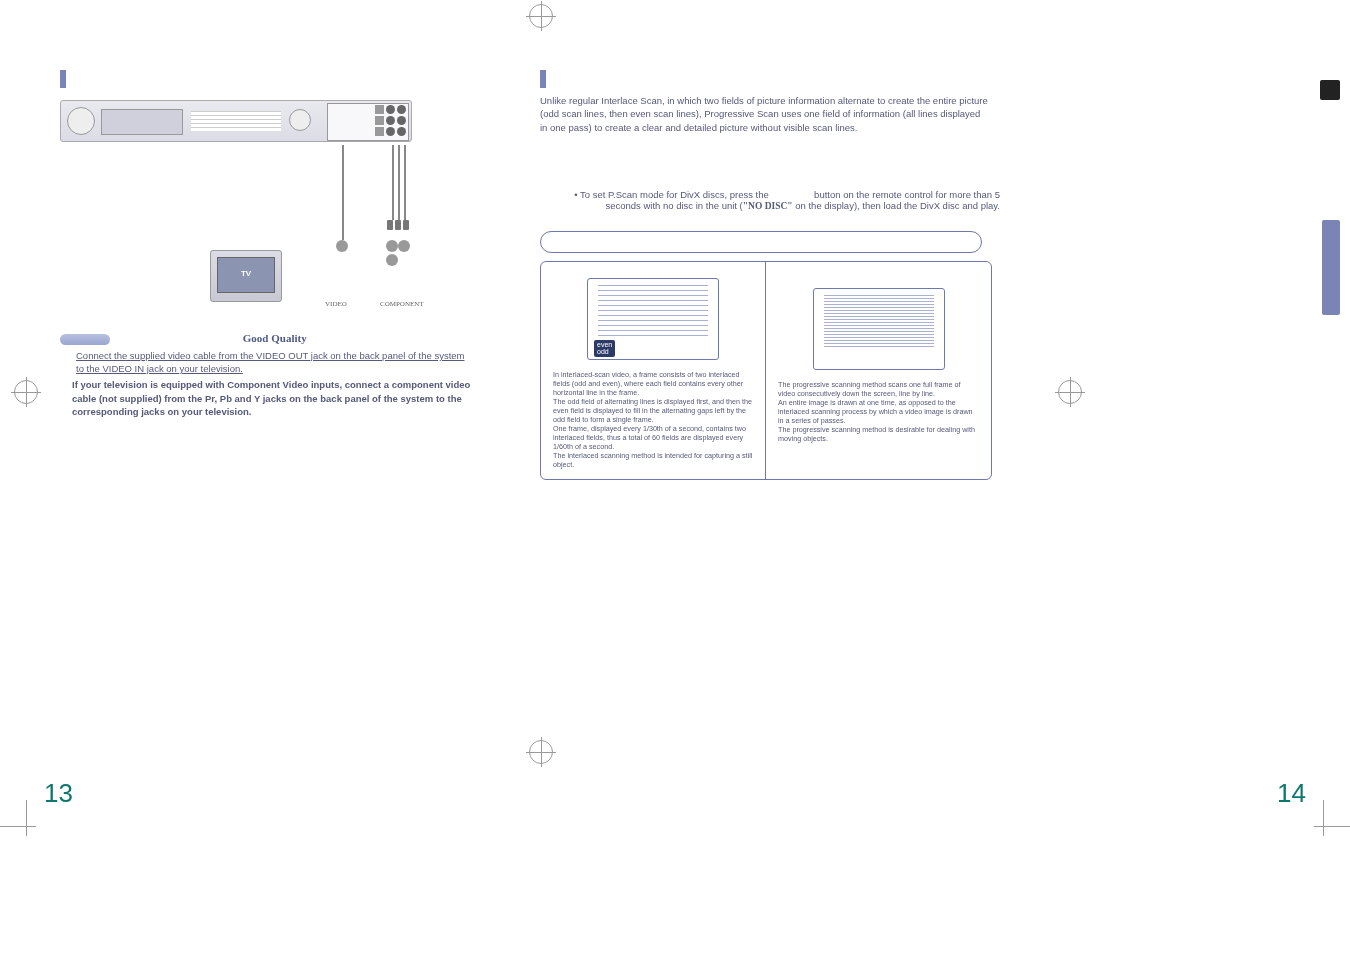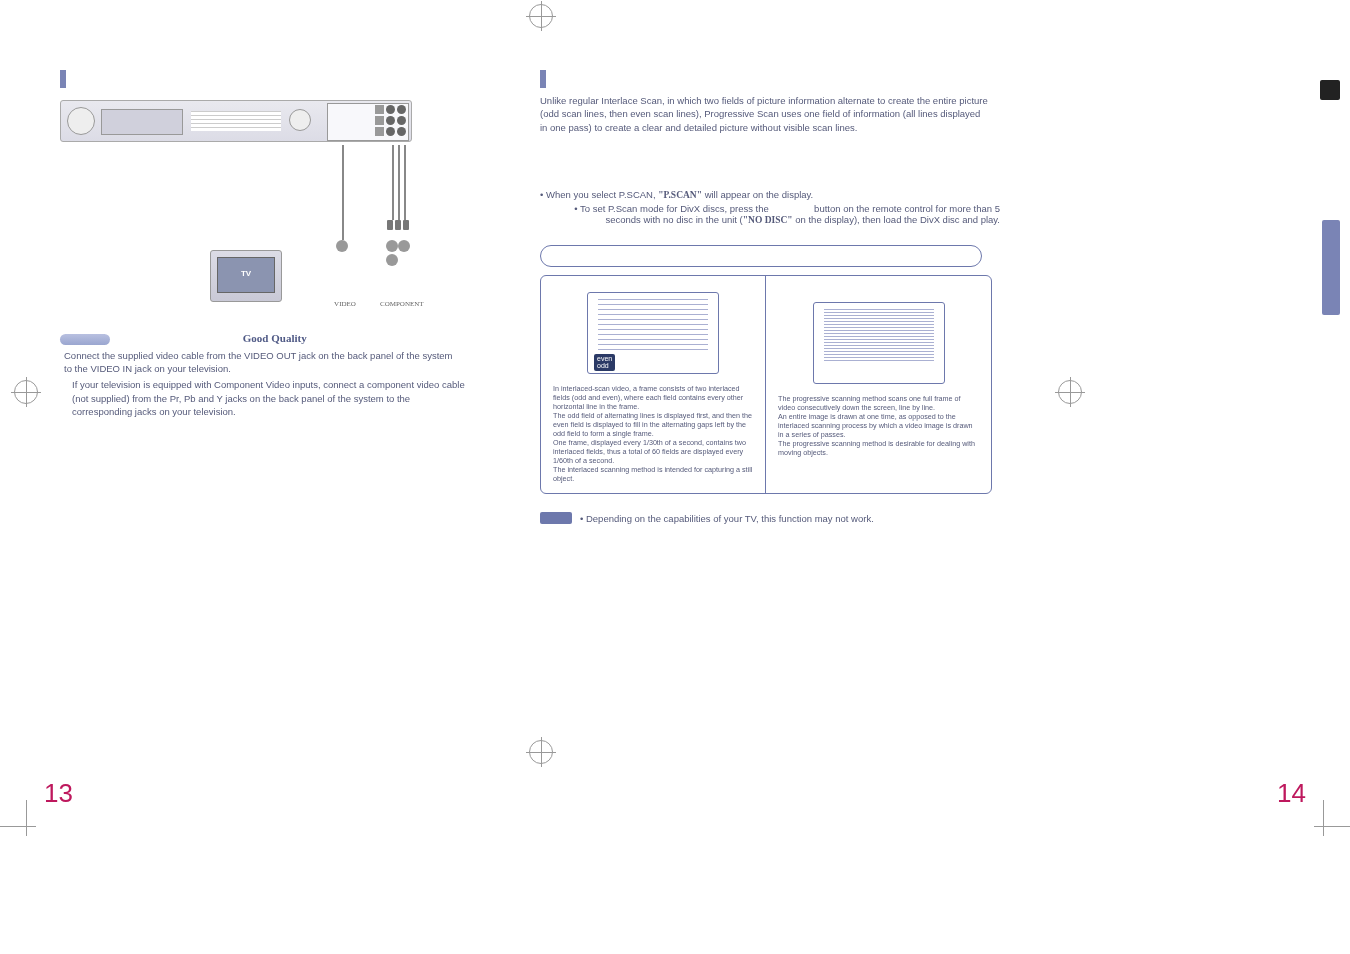--- a/index.html
+++ b/index.html
@@ -87,21 +87,21 @@
   .tv-screen {
     width: 56px; height: 34px; background: #8b94b0; margin:6px auto 0;
     border:1px solid #666;
   }
   .tv-label {
     font-size: 8px; color:#fff; font-weight:bold;
     position:relative; top:-24px;
   }
   .small-label {
     font-family: Georgia, serif; font-size:7px; color:#666;
-    text-align:center; width:40px;
+    width:40px;
   }
 
   .method-header {
     margin-top: 22px;
     margin-bottom: 4px;
   }
   .method-pill {
     display:inline-block;
     width: 50px; height: 11px;
     background: linear-gradient(#b8c0e0,#9aa6d0);
@@ -159,21 +159,21 @@
   }
   .tinytext { font-size:7.2px; line-height:1.25; }
 
   .note-row { margin-top:16px; display:flex; align-items:center; gap:8px;}
   .note-pill {
     width: 32px; height:12px; background:#6d78ac; border-radius:2px;
   }
 
   .pagenum {
     position:absolute; bottom:145px;
-    font-size: 26px; color:#be185d;
+    font-size: 26px; color:#0f766e;
   }
   .pn-left { left:44px; }
   .pn-right { right:44px; }
 
   
   .crop { position:absolute; background:#999; }
   .reg-circle {
     position:absolute; width:22px; height:22px;
     border:1px solid #999; border-radius:50%;
   }
@@ -249,42 +249,36 @@
       <div class="tv-label">TV</div>
     </div>
     <div class="small-label" style="position:absolute; left:265px; top:200px;">VIDEO</div>
     <div class="small-label" style="position:absolute; left:320px; top:200px;">COMPONENT</div>
   </div>
 
   <div class="method-header">
     <span class="method-pill"></span>
     <span class="quality-title" style="margin-left:120px;">Good Quality</span>
   </div>
-  <div class="body-text" style="margin-left:4px; width:390px;">Connect the supplied video cable from the VIDEO OUT jack on the back panel of the system to the VIDEO IN jack on your television.</div>
-
-  <div class="body-text" style="margin-left:12px; width:400px;">If your television is equipped with Component Video inputs, connect a component video cable (not supplied) from the Pr, Pb and Y jacks on the back panel of the system to the corresponding jacks on your television.</div>
+  <div class="body-text" style="margin-left:16px; width:390px;text-decoration:underline;">Connect the supplied video cable from the VIDEO OUT jack on the back panel of the system to the VIDEO IN jack on your television.</div>
+
+  <div class="body-text" style="margin-left:12px; width:400px;font-weight:bold;">If your television is equipped with Component Video inputs, connect a component video cable (not supplied) from the Pr, Pb and Y jacks on the back panel of the system to the corresponding jacks on your television.</div>
 </div>
 
 <div class="page-right">
   <div class="heading-row">
     <span class="small-accent"></span>
   </div>
   <div class="intro" style="width:450px;">Unlike regular Interlace Scan, in which two fields of picture information alternate to create the entire picture (odd scan lines, then even scan lines), Progressive Scan uses one field of information (all lines displayed in one pass) to create a clear and detailed picture without visible scan lines.</div>
 
   <div style="height:30px;"></div>
 
 
   <div style="height:22px;"></div>
 
-  <div class="bullet-line">
-    <span class="bullet-dot">•</span>
-    <span>When you select P.SCAN,</span>
-    <span class="bold-inline">"P.SCAN"</span>
-    <span>will appear on the display.</span>
-  </div>
   <div class="bullet-line" style="width:460px;text-align:right;">
     <span class="bullet-dot">•</span>
     <span>To set P.Scan mode for DivX discs, press the</span>
     <span style="display:inline-block;width:40px;"></span>
     <span>button on the remote control for more than 5 seconds with no disc in the unit (</span><span class="bold-inline">"NO DISC"</span><span> on the display), then load the DivX disc and play.</span>
   </div>
 
   <div class="rounded-wide"></div>
 
   <div class="compare-box">
@@ -302,24 +296,20 @@
     <div class="compare-col">
       <div class="inner-rect" style="margin-top:16px;">
         <div class="stripes-blue" style="background: repeating-linear-gradient(#aab0d2,#aab0d2 1px,#fff 1px,#fff 3px);"></div>
       </div>
       <div class="tinytext" style="white-space:pre-line;">The progressive scanning method scans one full frame of video consecutively down the screen, line by line.
 An entire image is drawn at one time, as opposed to the interlaced scanning process by which a video image is drawn in a series of passes.
 The progressive scanning method is desirable for dealing with moving objects.</div>
     </div>
   </div>
 
-  <div class="note-row">
-    <span class="note-pill"></span>
-    <span class="bullet-line"><span class="bullet-dot">•</span> <span>Depending on the capabilities of your TV, this function may not work.</span></span>
-  </div>
 </div>
 
 <div class="side-block"></div>
 <div class="side-tab"></div>
 
 <div class="pagenum pn-left">13</div>
 <div class="pagenum pn-right">14</div>
 
 <div class="reg-circle" style="left:529px; top:4px;">
   <div class="reg-cross-h" style="left:-4px;"></div>

